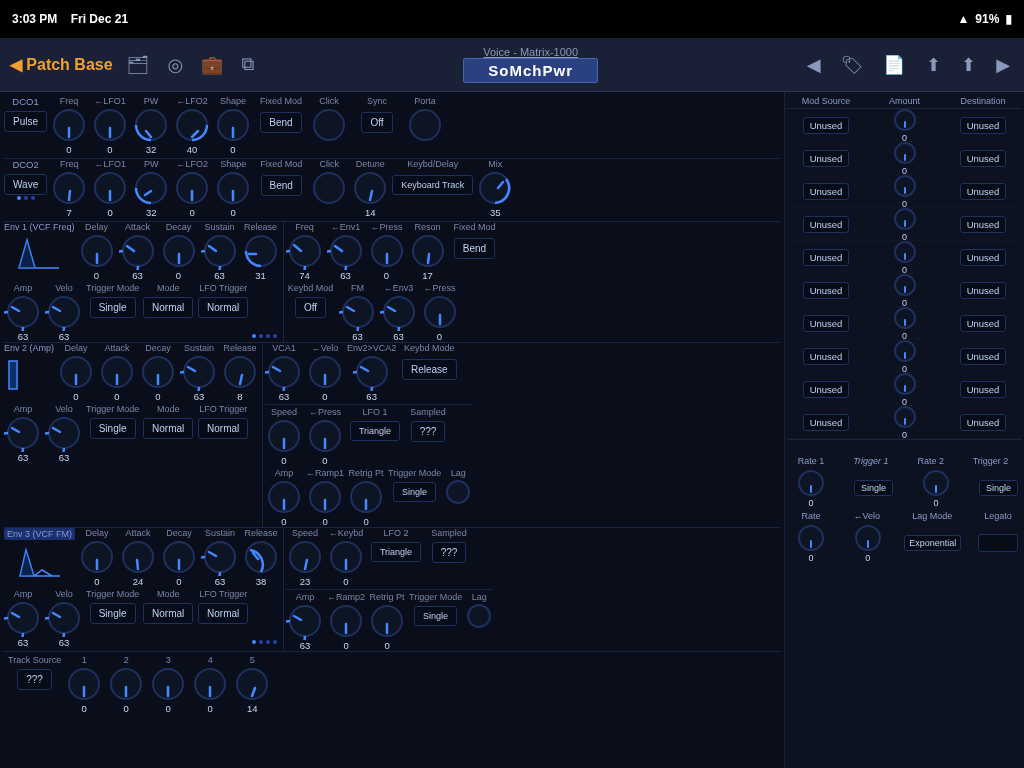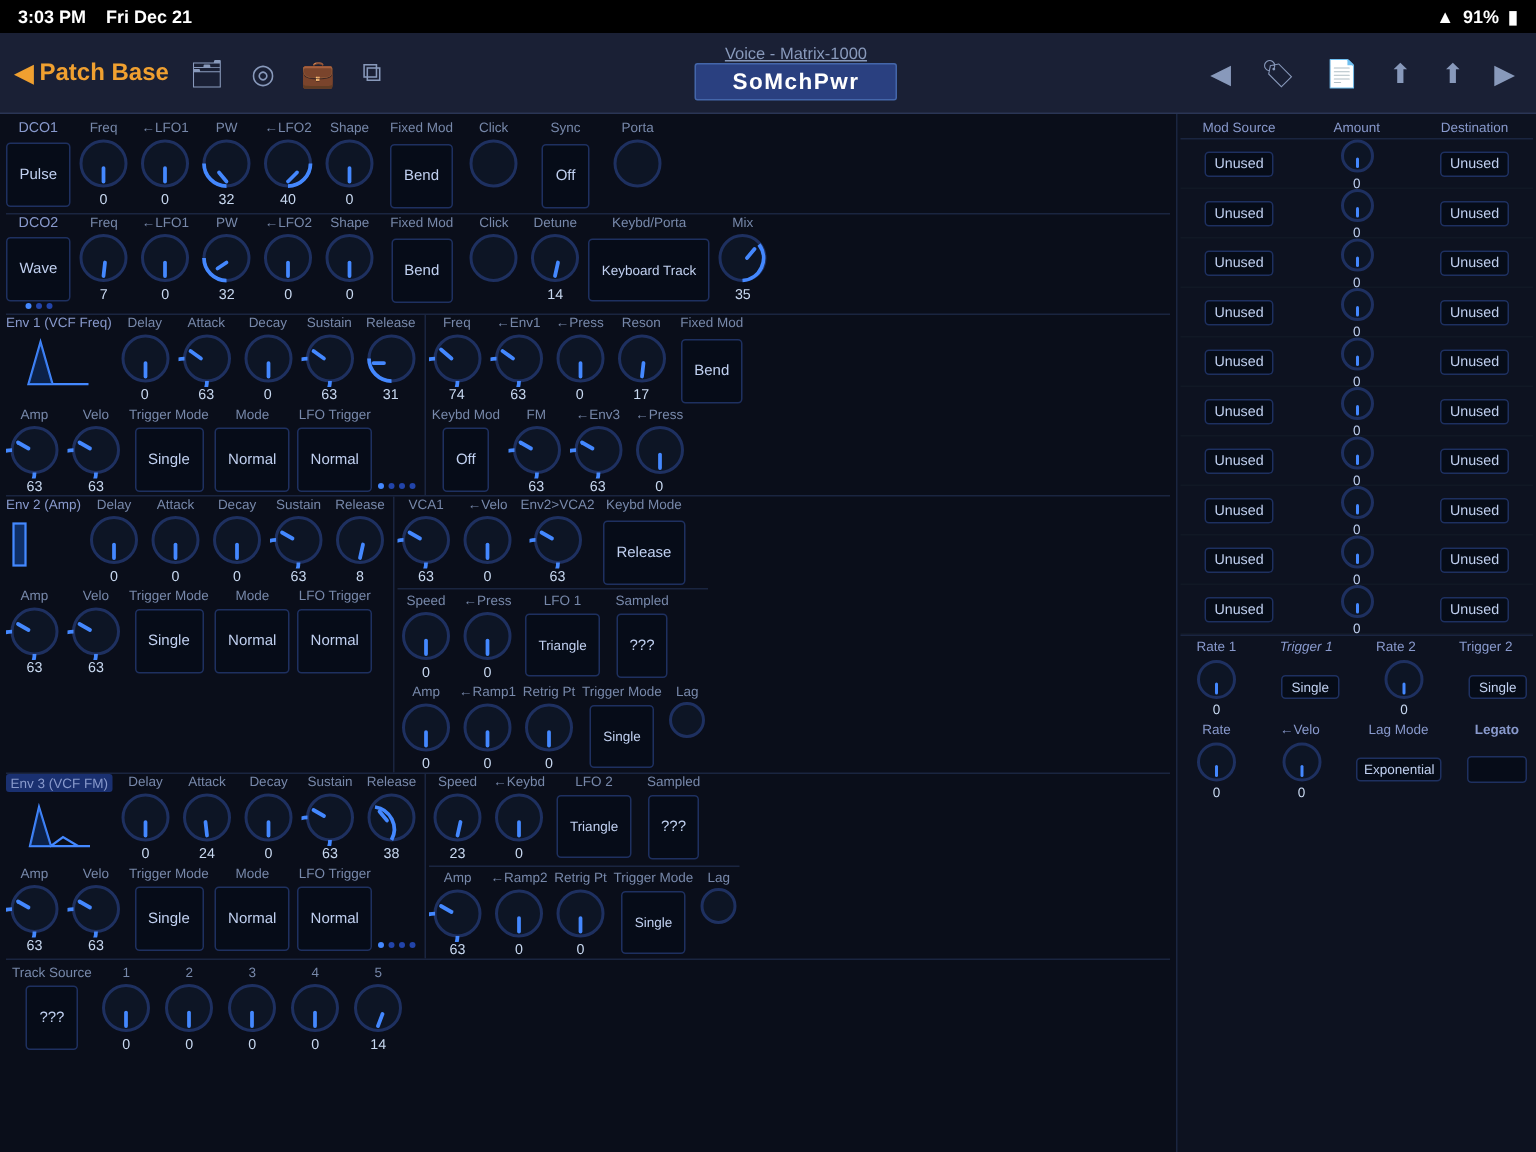--- a/index.html
+++ b/index.html
@@ -13,21 +13,21 @@
       overflow: hidden;
       position: relative;
     }
 
     
     #status-bar {
       display: flex;
       justify-content: space-between;
       align-items: center;
       padding: 2px 12px;
-      height: 22px;
+      height: 38px;
       background: #000;
       color: #fff;
       font-size: 12px;
       font-weight: 600;
     }
     #status-bar .status-right {
       display: flex;
       align-items: center;
       gap: 6px;
     }
@@ -104,21 +104,21 @@
       white-space: nowrap;
     }
 
     .dark-btn {
       background: #060c18;
       border: 1px solid #1e3060;
       border-radius: 3px;
       color: #c0d0f0;
       font-size: 10px;
       text-align: center;
-      padding: 15px 8px;
+      padding: 4px 8px;
     }
 
     .synth-body {
       display: flex;
       flex-direction: column;
       height: 100%;
     }
 
     
     .k-wrap {
@@ -333,21 +333,21 @@
         </div>
         <div class="k-wrap">
           <span class="k-label">Detune</span>
           <svg class="karc" width="38" height="38">
             <circle cx="19" cy="19" r="15" fill="#0d1525" stroke="#1e3060" stroke-width="2"></circle>
             <line x1="19" y1="31" x2="21" y2="22" stroke="#4488ff" stroke-width="2.5" stroke-linecap="round"></line>
           </svg>
           <span class="k-val">14</span>
         </div>
         <div class="k-wrap" style="min-width:72px;">
-          <span class="k-label">Keybd/Porta</span>
+          <span class="k-label">Keybd/Delay</span>
           <div class="dark-btn" style="margin-top:6px;font-size:9px;">Keyboard Track</div>
         </div>
         <div class="k-wrap">
           <span class="k-label">Mix</span>
           <svg class="karc" width="38" height="38">
             <circle cx="19" cy="19" r="15" fill="#0d1525" stroke="#1e3060" stroke-width="2"></circle>
             <path d="M19 34 A15 15 0 0 0 30 10" fill="none" stroke="#4488ff" stroke-width="2.5"></path>
             <line x1="27" y1="13" x2="22" y2="19" stroke="#4488ff" stroke-width="2.5" stroke-linecap="round"></line>
           </svg>
           <span class="k-val">35</span>
@@ -1076,21 +1076,21 @@
         <line x1="13" y1="20" x2="13" y2="15" stroke="#4488ff" stroke-width="2" stroke-linecap="round"></line>
       </svg>
       <span style="font-size:9px;color:#c0d0f0;">0</span>
     </div>
     <div style="min-width:70px;text-align:center;">
       <span style="font-size:9.5px;color:#c0d0f0;background:#060c18;border:1px solid #1e3060;border-radius:3px;padding:2px 6px;">Unused</span>
     </div>
   </div>
       </div>
 
-    <div style="border-top:1px solid #1a2540;padding:2px 4px;">
+    <div style="border-top:1px solid #1a2540;padding:16px 4px;">
       <div style="display:flex;justify-content:space-between;margin-bottom:2px;">
         <span style="font-size:9px;color:#8899cc;min-width:40px;text-align:center;">Rate 1</span>
         <span style="font-size:9px;color:#8899cc;min-width:55px;text-align:center;font-style:italic;">Trigger 1</span>
         <span style="font-size:9px;color:#8899cc;min-width:40px;text-align:center;">Rate 2</span>
         <span style="font-size:9px;color:#8899cc;min-width:55px;text-align:center;">Trigger 2</span>
       </div>
       <div style="display:flex;justify-content:space-between;align-items:center;margin-bottom:3px;">
         <div class="k-wrap" style="min-width:40px;">
           <svg class="karc" width="30" height="30">
             <circle cx="15" cy="15" r="12" fill="#0d1525" stroke="#1e3060" stroke-width="2"></circle>
@@ -1109,21 +1109,21 @@
           <span class="k-val" style="font-size:9px;">0</span>
         </div>
         <div style="display:flex;flex-direction:column;align-items:center;">
           <div class="dark-btn" style="font-size:9px;padding:2px 6px;">Single</div>
         </div>
       </div>
       <div style="display:flex;justify-content:space-between;margin-bottom:2px;">
         <span style="font-size:9px;color:#8899cc;min-width:40px;text-align:center;">Rate</span>
         <span style="font-size:9px;color:#8899cc;min-width:40px;text-align:center;">←Velo</span>
         <span style="font-size:9px;color:#8899cc;min-width:60px;text-align:center;">Lag Mode</span>
-        <span style="font-size:9px;color:#8899cc;min-width:40px;text-align:center;font-weight:bold;">Legato</span>
+        <span style="font-size:9px;color:#8899cc;min-width:40px;text-align:center;">Legato</span>
       </div>
       <div style="display:flex;justify-content:space-between;align-items:center;">
         <div class="k-wrap" style="min-width:40px;">
           <svg class="karc" width="30" height="30">
             <circle cx="15" cy="15" r="12" fill="#0d1525" stroke="#1e3060" stroke-width="2"></circle>
             <line x1="15" y1="24" x2="15" y2="18" stroke="#4488ff" stroke-width="2" stroke-linecap="round"></line>
           </svg>
           <span class="k-val" style="font-size:9px;">0</span>
         </div>
         <div class="k-wrap" style="min-width:40px;">

